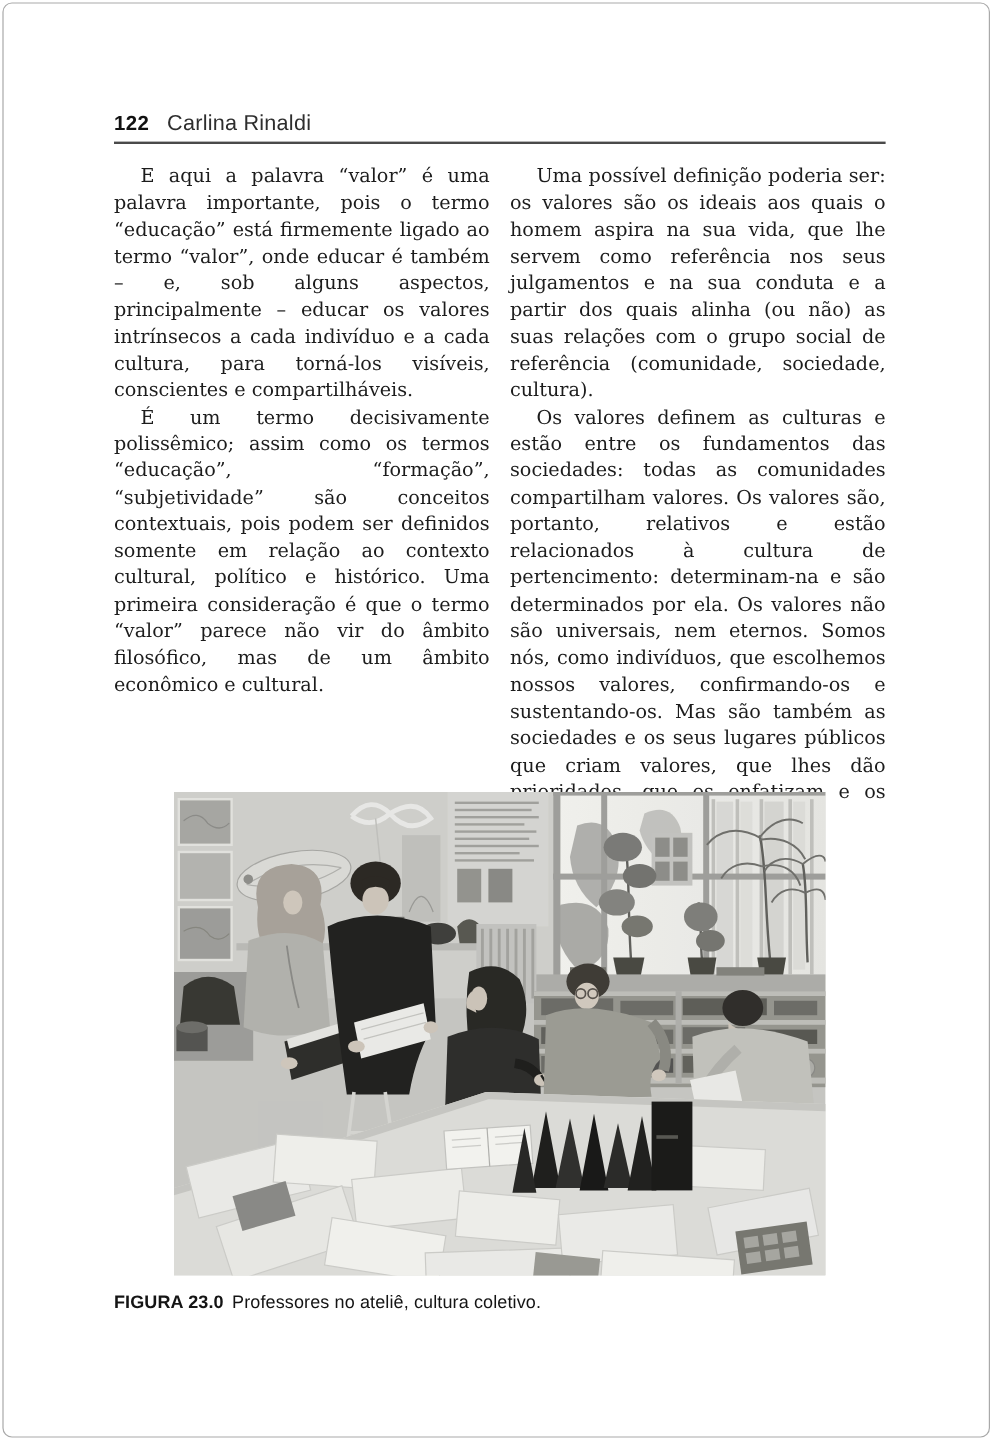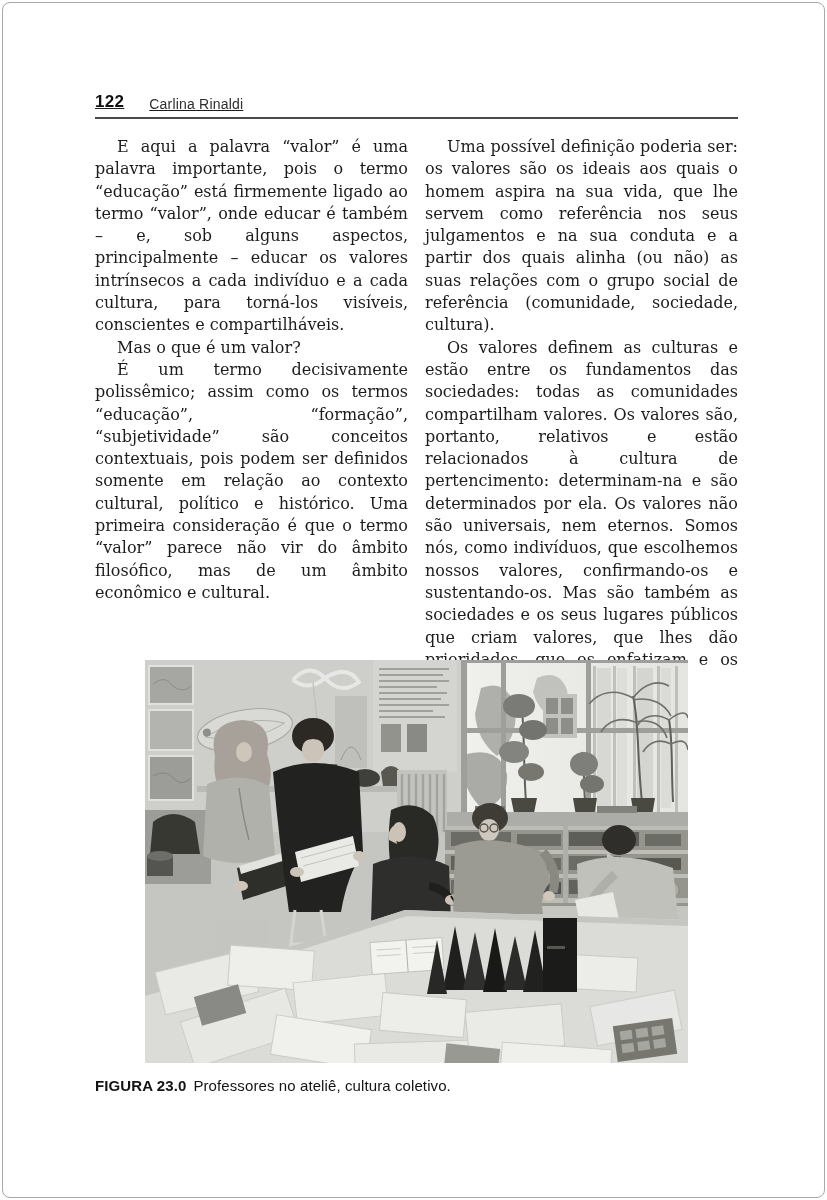--- a/index.html
+++ b/index.html
@@ -6,23 +6,23 @@
   body{
     width:827px;height:1200px;position:relative;background:#ffffff;
     font-family:"Liberation Sans", sans-serif;color:#1c1c1c;overflow:hidden;
   }
   .page-frame{
     position:absolute;left:2px;top:2px;right:2px;bottom:2px;
     border:1px solid #a9a9a9;border-radius:8px;pointer-events:none;
   }
   
   .header{position:absolute;left:95px;top:92px;width:643px;}
-  .header-row{display:flex;align-items:flex-end;gap:25px;padding-bottom:5px;text-decoration:underline;}
+  .header-row{display:flex;align-items:center;gap:15px;padding-bottom:5px;}
   .page-number{font-weight:bold;font-size:17px;letter-spacing:0.3px;color:#111;}
-  .running-head{font-size:14px;color:#2e2e2e;letter-spacing:0.2px;}
+  .running-head{font-size:18px;color:#2e2e2e;letter-spacing:0.2px;}
   .header-rule{height:2px;background:#4a4a4a;width:100%;}
   
   .columns{
     position:absolute;left:95px;top:136px;width:643px;
     display:flex;gap:17px;
   }
   .col{
     width:313px;
     font-family:"DejaVu Serif","Liberation Serif",serif;
     font-size:16px;line-height:22.3px;text-align:justify;color:#1c1c1c;
@@ -47,21 +47,20 @@
   <div class="header-row">
     <span class="page-number">122</span>
     <span class="running-head">Carlina Rinaldi</span>
   </div>
   <div class="header-rule"></div>
 </div>
 
 <div class="columns">
   <div class="col">
     <p class="indent">E aqui a palavra “valor” é uma palavra importante, pois o termo “educação” está firmemente ligado ao termo “valor”, onde educar é também – e, sob alguns aspectos, principalmente – educar os valores intrínsecos a cada indivíduo e a cada cultura, para torná-los visíveis, conscientes e compartilháveis.</p>
-    <p class="indent">Mas o que é um valor?</p>
     <p class="indent">É um termo decisivamente polissêmico; assim como os termos “educação”, “formação”, “subjetividade” são conceitos contextuais, pois podem ser definidos somente em relação ao contexto cultural, político e histórico. Uma primeira consideração é que o termo “valor” parece não vir do âmbito filosófico, mas de um âmbito econômico e cultural.</p>
   </div>
   <div class="col">
     <p class="indent">Uma possível definição poderia ser: os valores são os ideais aos quais o homem aspira na sua vida, que lhe servem como referência nos seus julgamentos e na sua conduta e a partir dos quais alinha (ou não) as suas relações com o grupo social de referência (comunidade, sociedade, cultura).</p>
     <p class="indent">Os valores definem as culturas e estão entre os fundamentos das sociedades: todas as comunidades compartilham valores. Os valores são, portanto, relativos e estão relacionados à cultura de pertencimento: determinam-na e são determinados por ela. Os valores não são universais, nem eternos. Somos nós, como indivíduos, que escolhemos nossos valores, confirmando-os e sustentando-os. Mas são também as sociedades e os seus lugares públicos que criam valores, que lhes dão prioridades, que os enfatizam e os transmitem.</p>
   </div>
 </div>
 
 <div class="figure-photo" role="img" aria-label="Fotografia em preto e branco de um ateliê: duas professoras em pé à esquerda folheando um portfólio e três sentadas à mesa coberta de papéis, livros e pastas pretas sanfonadas, com janelas amplas, plantas e prateleiras ao fundo.">
   <svg viewBox="0 0 543 403" xmlns="http://www.w3.org/2000/svg">

